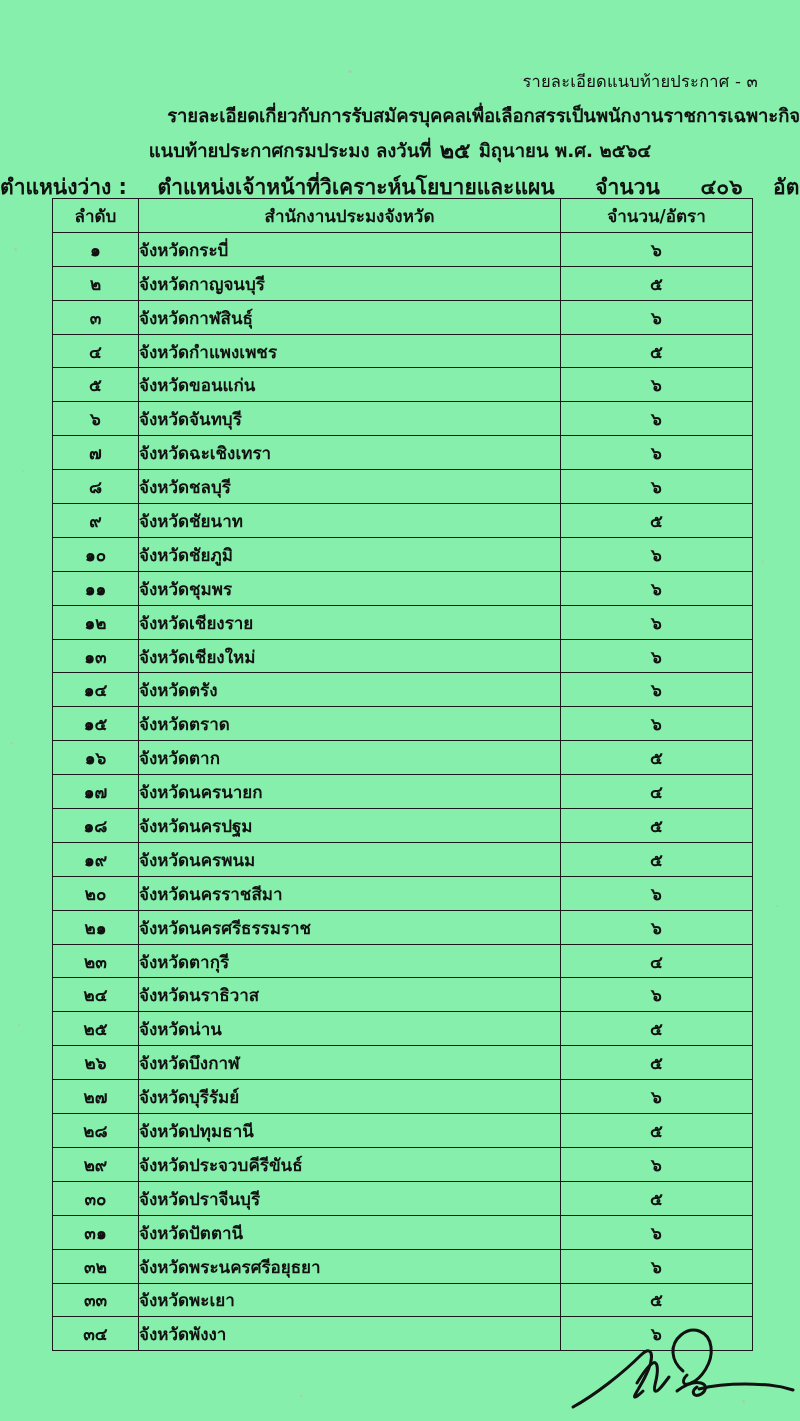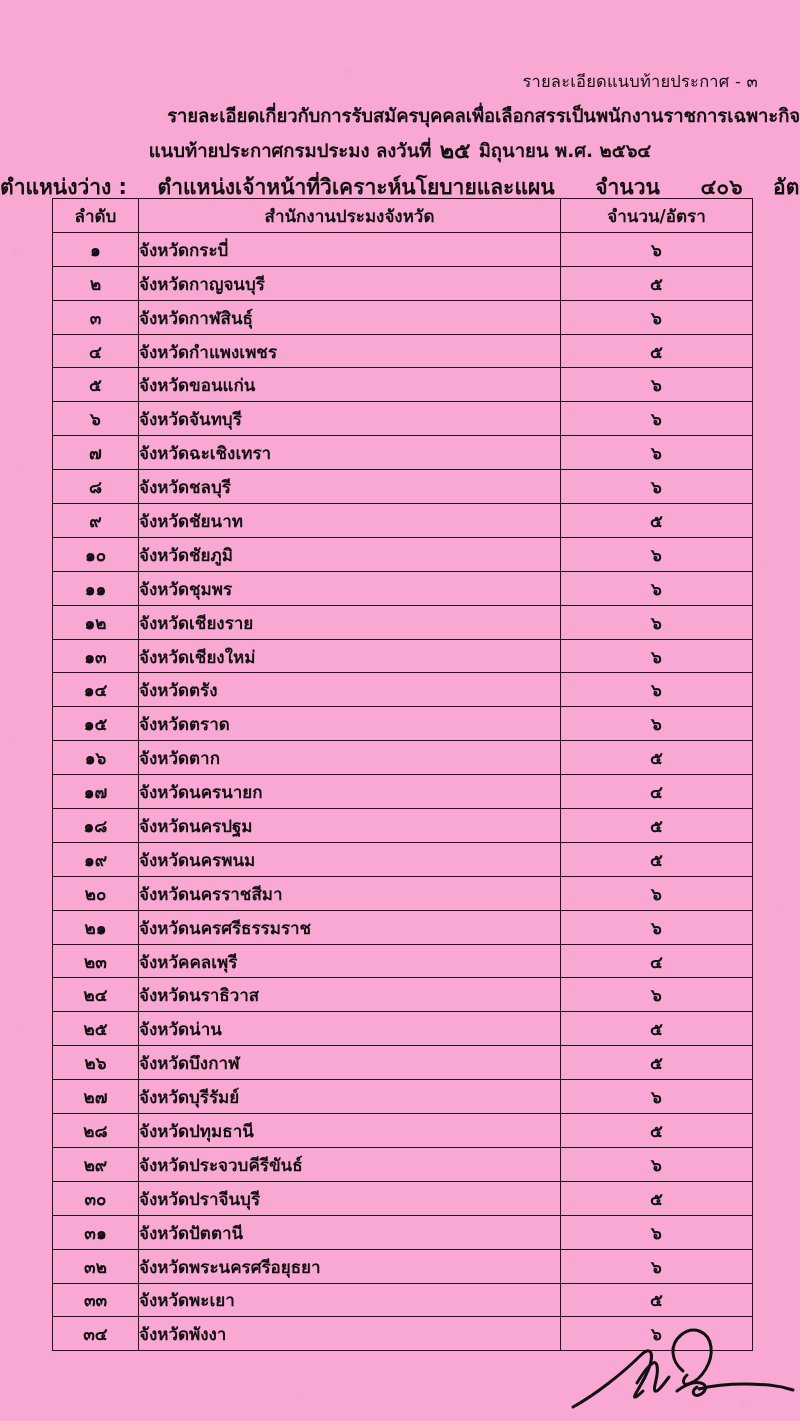--- a/index.html
+++ b/index.html
@@ -14,21 +14,21 @@
     position: relative;
     font-family: "DejaVu Sans", "Liberation Sans", sans-serif;
     color: #111111;
     overflow: hidden;
   }
 
   
   .page {
     position: absolute;
     inset: 0;
-    background: #f9a8d4;
+    background: #86efac;
   }
   .speck {
     position: absolute;
     background: #b9b9b4;
     border-radius: 50%;
     opacity: .55;
   }
 
   
   .doc-header {
@@ -295,21 +295,21 @@
             <td class="cell-name">จังหวัดนครราชสีมา</td>
             <td class="cell-qty">๖</td>
           </tr>
           <tr>
             <td class="cell-no">๒๑</td>
             <td class="cell-name">จังหวัดนครศรีธรรมราช</td>
             <td class="cell-qty">๖</td>
           </tr>
           <tr>
             <td class="cell-no">๒๓</td>
-            <td class="cell-name">จังหวัคคลเพุรี</td>
+            <td class="cell-name">จังหวัดตากุรี</td>
             <td class="cell-qty">๔</td>
           </tr>
           <tr>
             <td class="cell-no">๒๔</td>
             <td class="cell-name">จังหวัดนราธิวาส</td>
             <td class="cell-qty">๖</td>
           </tr>
           <tr>
             <td class="cell-no">๒๕</td>
             <td class="cell-name">จังหวัดน่าน</td>

